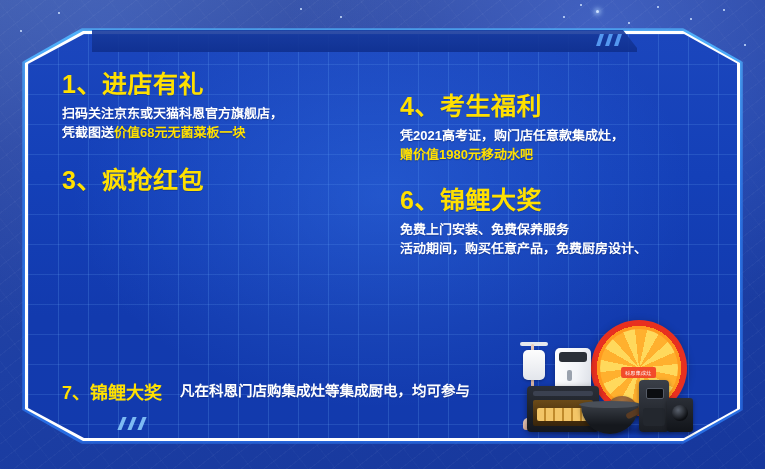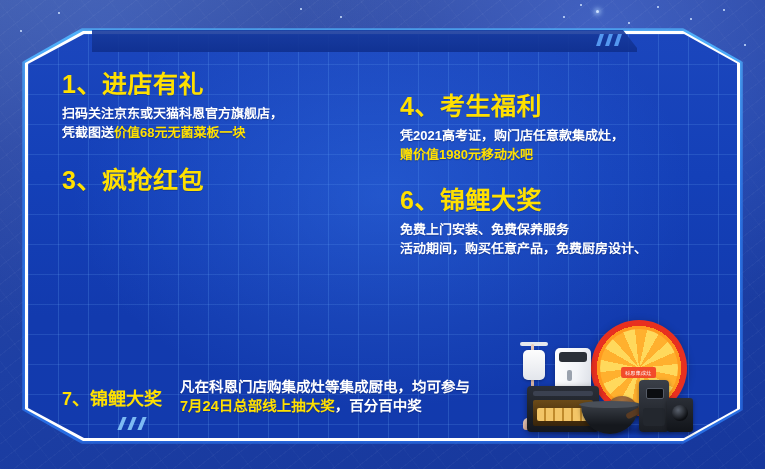--- a/index.html
+++ b/index.html
@@ -253,23 +253,20 @@
       </div>
 
       <div class="item7">
         <div class="ttl">
           <span>7、</span><span>锦鲤大奖</span>
         </div>
         <div class="body">
           <div class="ln">
             <span>凡在科恩门店购集成灶等集成厨电，均可参与</span>
           </div>
-          <div class="ln">
-            <span class="hl">7月24日总部线上抽大奖</span><span>，百分百中奖</span>
-          </div>
         </div>
       </div>
 
       <div class="products">
         <div class="shadow"></div>
 
         <div class="burst">
           <div class="rays"></div>
           <div class="badge-pill">科恩集成灶</div>
         </div>

